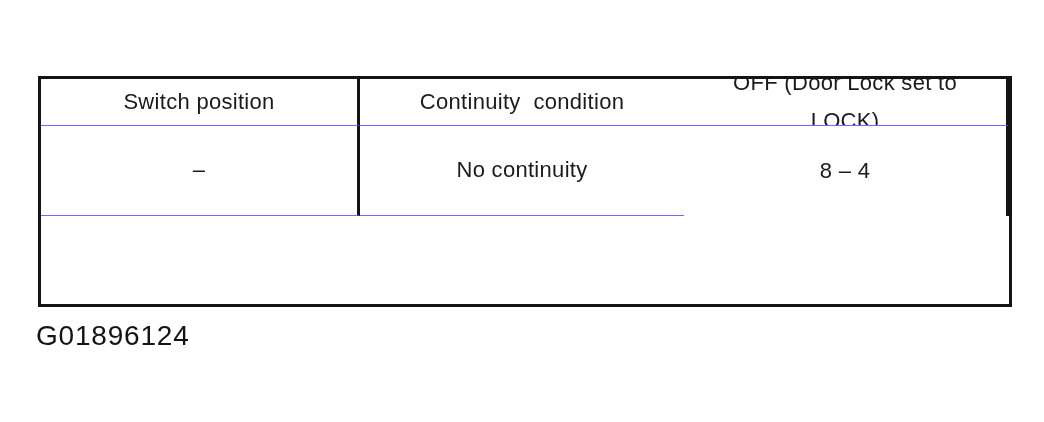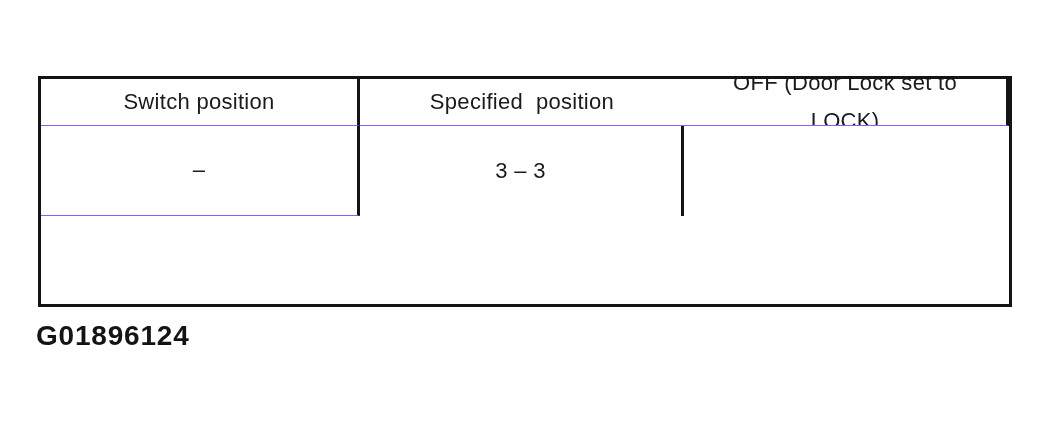--- a/index.html
+++ b/index.html
@@ -44,42 +44,45 @@
   .cell.h-line { border-bottom: 1px solid #8b5cf6; }
   .wrap-narrow {
     display: inline-block;
     max-width: 252px;
   }
   .figure-code {
     position: absolute;
     left: 36px;
     top: 320px;
     font-size: 28px;
-    font-weight: bold;
+    font-weight: normal;
     letter-spacing: 0.8px;
     color: #141414;
   }
 </style>
 </head>
 <body>
 
 <div class="doc-table">
 
   <div class="cell v-line h-line">
     <span>Switch position</span>
   </div>
   <div class="cell h-line">
-    <span>Specified  position</span>
+    <span>Continuity  condition</span>
   </div>
 
   <div class="cell v-line h-line">
     <span class="wrap-narrow">OFF (Door Lock set to LOCK)</span>
   </div>
   <div class="cell v-line h-line">
     <span>–</span>
   </div>
+  <div class="cell h-line">
+    <span>No continuity</span>
+  </div>
 
   <div class="cell v-line">
-    <span>3 – 3</span>
+    <span>8 – 4</span>
   </div>
 </div>
 
 <div class="figure-code">G01896124</div>
 
 </body></html>

